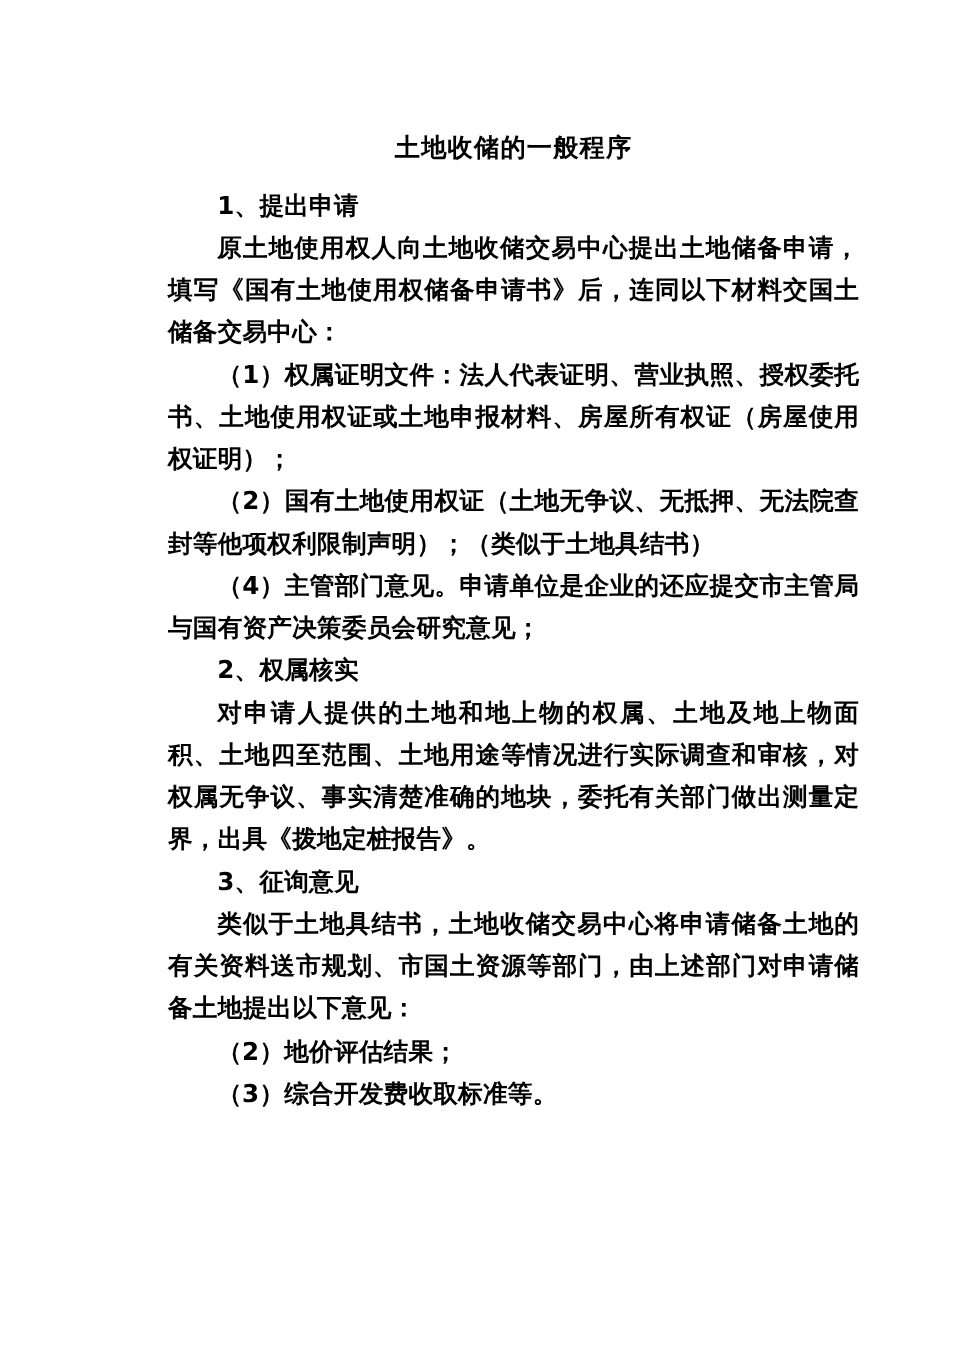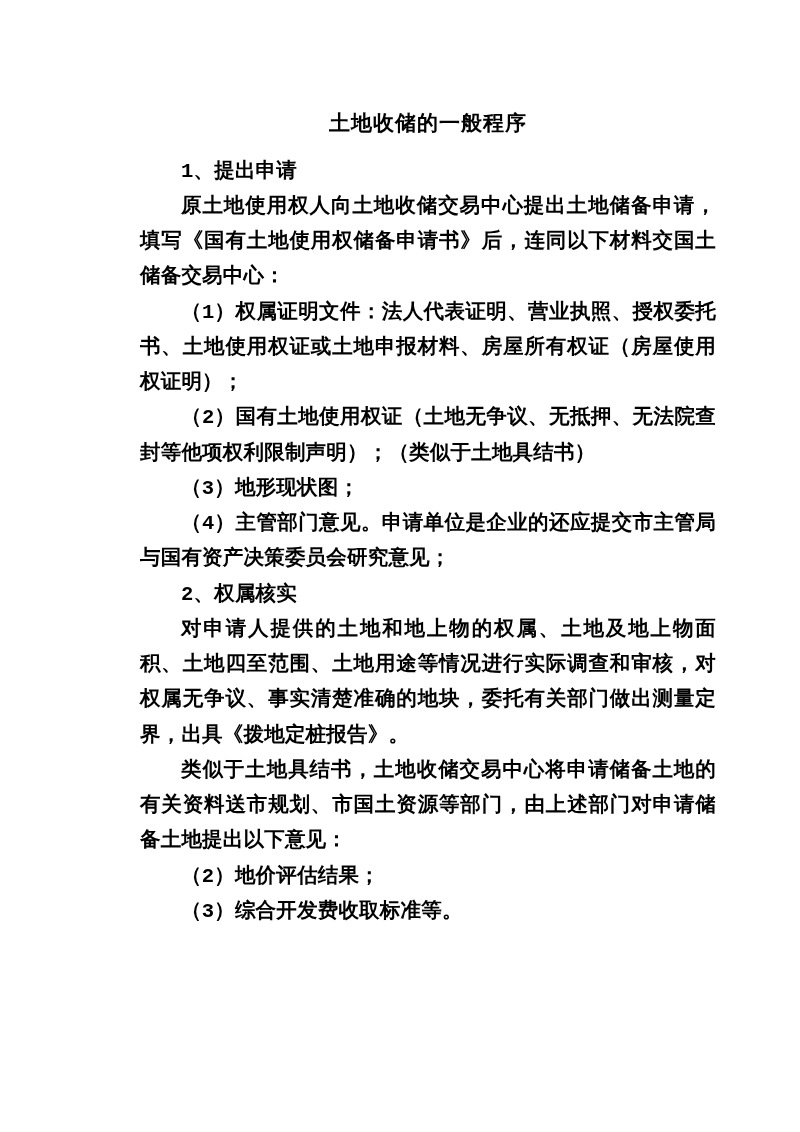--- a/index.html
+++ b/index.html
@@ -36,49 +36,48 @@
     text-align: justify;
     text-justify: inter-ideograph;
     margin: 0;
     letter-spacing: 0.2px;
   }
   .indent {
     text-indent: 2em;
   }
   .bold {
     font-weight: bold;
-    font-family: Liberation Mono, monospace;
   }
 </style>
 </head>
 <body>
 
 <div class="page">
 
   <h1 class="doc-title">土地收储的一般程序</h1>
 
   <div>
 
     <p class="para indent bold">1、提出申请</p>
 
     <p class="para indent bold">原土地使用权人向土地收储交易中心提出土地储备申请，填写《国有土地使用权储备申请书》后，连同以下材料交国土储备交易中心：</p>
 
     <p class="para indent bold">（1）权属证明文件：法人代表证明、营业执照、授权委托书、土地使用权证或土地申报材料、房屋所有权证（房屋使用权证明）；</p>
 
     <p class="para indent bold">（2）国有土地使用权证（土地无争议、无抵押、无法院查封等他项权利限制声明）；（类似于土地具结书）</p>
 
-    <p class="para indent bold">（3）地形现状图；</p>
 
     <p class="para indent bold">（4）主管部门意见。申请单位是企业的还应提交市主管局与国有资产决策委员会研究意见；</p>
 
 
     <p class="para indent bold">2、权属核实</p>
 
     <p class="para indent bold">对申请人提供的土地和地上物的权属、土地及地上物面积、土地四至范围、土地用途等情况进行实际调查和审核，对权属无争议、事实清楚准确的地块，委托有关部门做出测量定界，出具《拨地定桩报告》。</p>
 
+    <p class="para indent bold">3、征询意见</p>
 
     <p class="para indent bold">类似于土地具结书，土地收储交易中心将申请储备土地的有关资料送市规划、市国土资源等部门，由上述部门对申请储备土地提出以下意见：</p>
 
 
     <p class="para indent bold">（2）地价评估结果；</p>
 
     <p class="para indent bold">（3）综合开发费收取标准等。</p>
 
   </div>
 </div>

